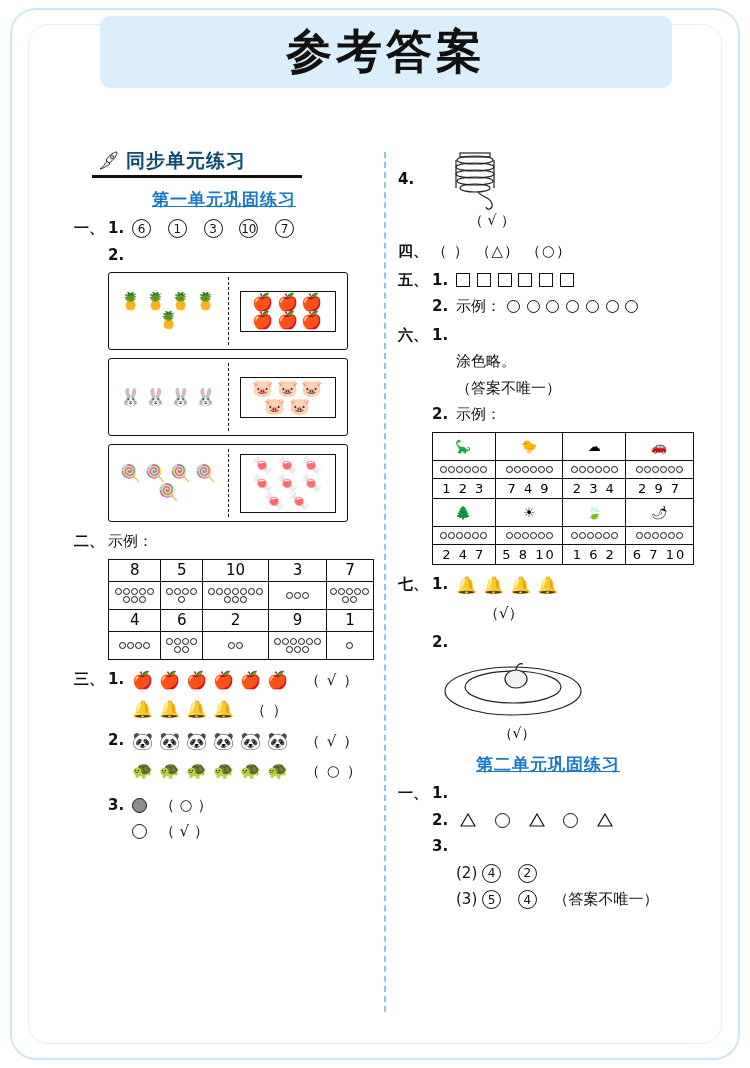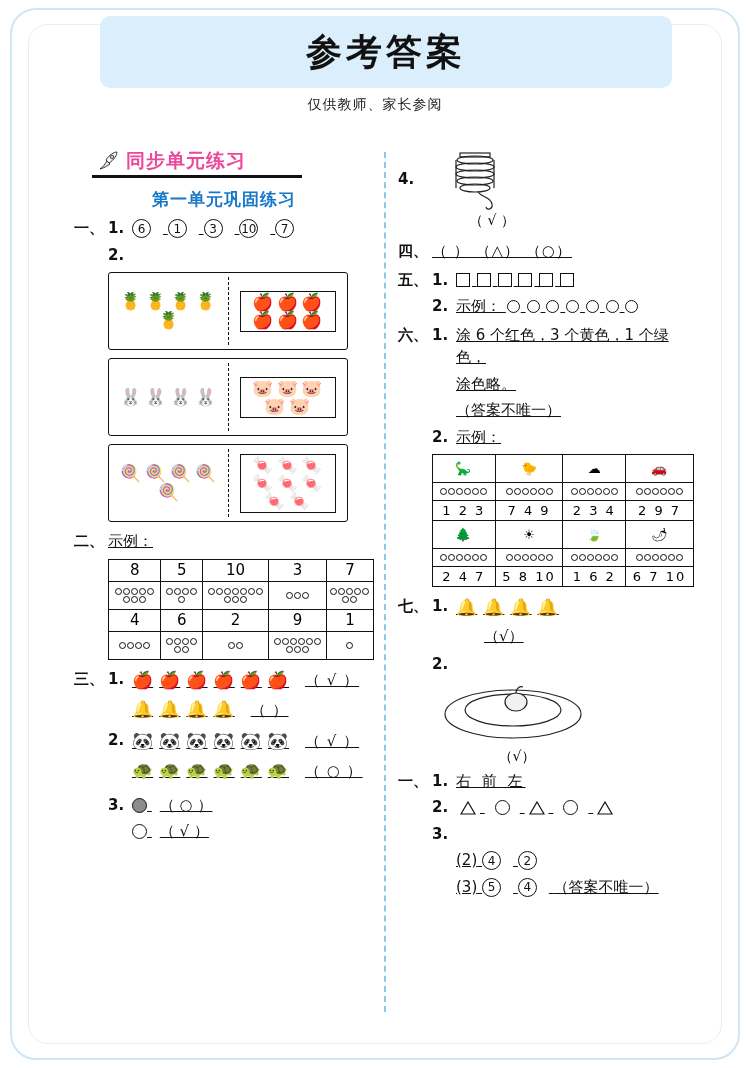--- a/index.html
+++ b/index.html
@@ -35,21 +35,21 @@
     position:absolute;
     left:100px; top:16px;
     width:572px; height:72px;
     background:#dbeefb;
     border-radius:10px;
   }
   .banner-title {
     position:absolute;
     left:0; top:0; width:100%; height:72px;
     display:flex; align-items:center; justify-content:center;
-    font-size:36px; font-weight:bold; color:#111;
+    font-size:46px; font-weight:bold; color:#111;
     letter-spacing:4px;
   }
   .subtitle {
     position:absolute;
     left:0; top:96px; width:750px;
     text-align:center;
     font-size:14px; color:#222;
     letter-spacing:1px;
   }
 
@@ -74,49 +74,50 @@
     position:relative;
     height:30px;
     margin-bottom:6px;
   }
   .sec-head .rocket {
     position:absolute; left:22px; top:1px;
     width:24px; height:24px;
   }
   .sec-head .sec-title {
     position:absolute; left:52px; top:0;
-    font-size:19px; font-weight:bold; color:#ec4899;
+    font-size:19px; font-weight:bold; color:#0c4a6e;
     letter-spacing:1px;
   }
   .sec-underline {
     position:absolute; left:18px; top:27px;
     width:210px; height:3px; background:#111;
   }
 
   .unit-title {
     color:#1878c8;
     font-weight:bold;
     font-size:17px;
     text-align:center;
     letter-spacing:1px;
     margin:10px 0 6px 0;
+    text-decoration:underline;
   }
 
   .row {
     display:flex;
     align-items:flex-start;
     font-size:15px;
     color:#111;
     line-height:1.5;
     margin:4px 0;
   }
   .lead { width:34px; flex:0 0 34px; font-weight:bold; }
   .num { width:24px; flex:0 0 24px; font-weight:bold; }
   .indent2 { padding-left:58px; }
-  .txt { flex:1;text-decoration:underline; }
+  .txt { flex:1; }
 
   .circnum {
     display:inline-flex; align-items:center; justify-content:center;
     width:19px; height:19px; border:1.3px solid #111; border-radius:50%;
     font-size:12px; line-height:1; margin-right:12px;
     vertical-align:middle;
   }
   .smallcirc {
     display:inline-block;
     width:13px; height:13px; border:1.2px solid #111; border-radius:50%;
@@ -221,21 +222,20 @@
 <body>
 
 <div class="page">
   <div class="frame">
     <div class="frame-inner"></div>
   </div>
 
   <div class="banner">
     <div class="banner-title">参考答案</div>
   </div>
-  <div class="subtitle">仅供教师、家长参阅</div>
 
   <div class="divider"></div>
 
   <div class="col-left">
 
     <div class="sec-head">
       <svg class="rocket" viewBox="0 0 24 24">
         <path d="M4 20 C7 18 9 15 11 12 L14 15 C11 17 8 19 4 20 Z" fill="#dfe9ef" stroke="#333" stroke-width="1"></path>
         <path d="M10 11 C13 6 18 3 21 3 C21 6 18 11 13 14 Z" fill="#f2f6f8" stroke="#333" stroke-width="1"></path>
         <circle cx="16" cy="8" r="1.8" fill="#9fc8e0" stroke="#333" stroke-width="0.8"></circle>
@@ -564,21 +564,20 @@
           <span class="smallcirc" style="margin:0 1px"></span>
           <span class="smallcirc" style="margin:0 1px"></span>
           <span class="smallcirc" style="margin:0 1px"></span>
         </span>
       </span>
     </div>
 
     <div class="row mt6">
       <span class="lead">六、</span>
       <span class="num">1.</span>
-      <span class="txt">涂 6 个红色，3 个黄色，1 个绿色，</span>
     </div>
     <div class="row">
       <span class="lead"></span>
       <span class="num"></span>
       <span class="txt">涂色略。</span>
     </div>
     <div class="row">
       <span class="lead"></span>
       <span class="num"></span>
       <span class="txt">（答案不唯一）</span>
@@ -725,25 +724,25 @@
     <div class="plate">
       <svg viewBox="0 0 150 62" width="150" height="62">
         <ellipse cx="75" cy="34" rx="68" ry="24" fill="none" stroke="#222" stroke-width="1.2"></ellipse>
         <ellipse cx="75" cy="30" rx="48" ry="16" fill="none" stroke="#222" stroke-width="1.2"></ellipse>
         <ellipse cx="78" cy="22" rx="11" ry="9" fill="#f1f1f1" stroke="#222" stroke-width="1.2"></ellipse>
         <path d="M78 13 C78 8 82 6 85 7" fill="none" stroke="#222" stroke-width="1.2"></path>
       </svg>
     </div>
     <div class="center-small" style="width:170px;">（√）</div>
 
+    <div class="unit-title mt10">第二单元巩固练习</div>
 
     <div class="row">
       <span class="lead">一、</span>
       <span class="num">1.</span>
-      <span class="txt" style="letter-spacing:3px;">右   前   左</span>
     </div>
 
     <div class="row">
       <span class="lead"></span>
       <span class="num">2.</span>
       <span class="txt">
         <svg class="tri-outline" viewBox="0 0 16 14">
             <polygon points="8,1 15,13 1,13" fill="none" stroke="#111" stroke-width="1.2"></polygon>
           </svg>
         <span class="smallcirc" style="width:15px;height:15px;margin:0 10px"></span>

